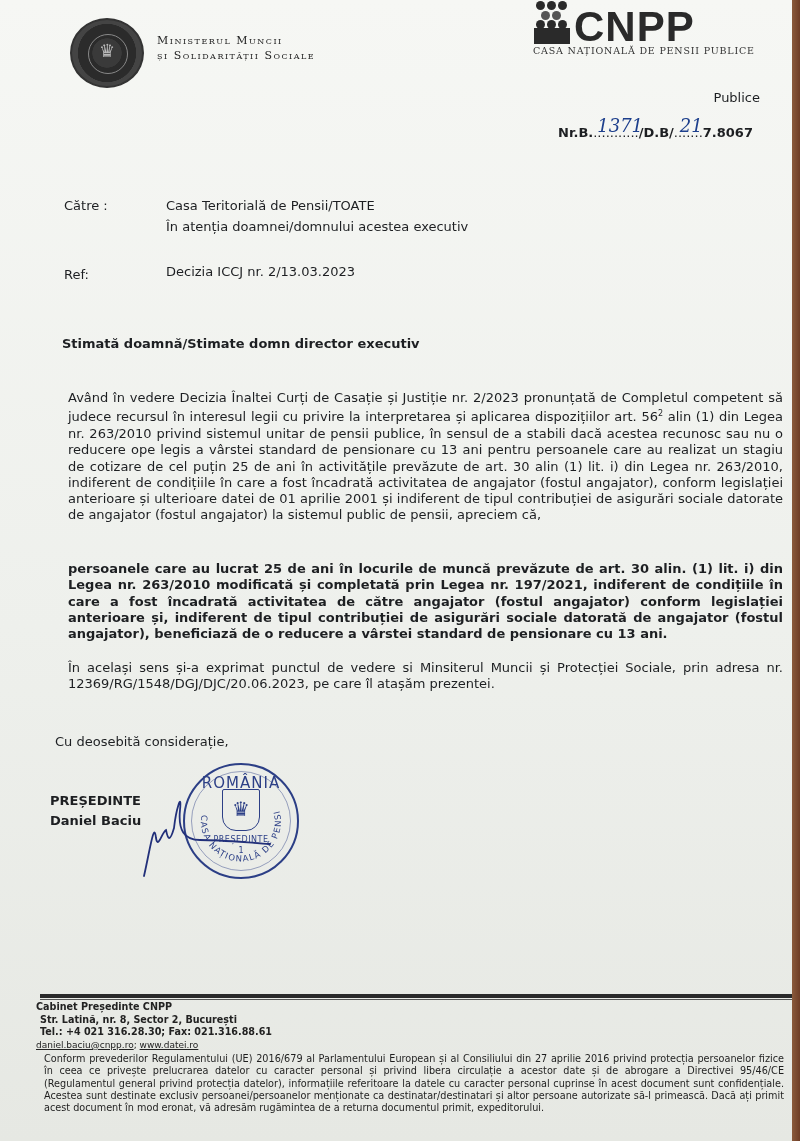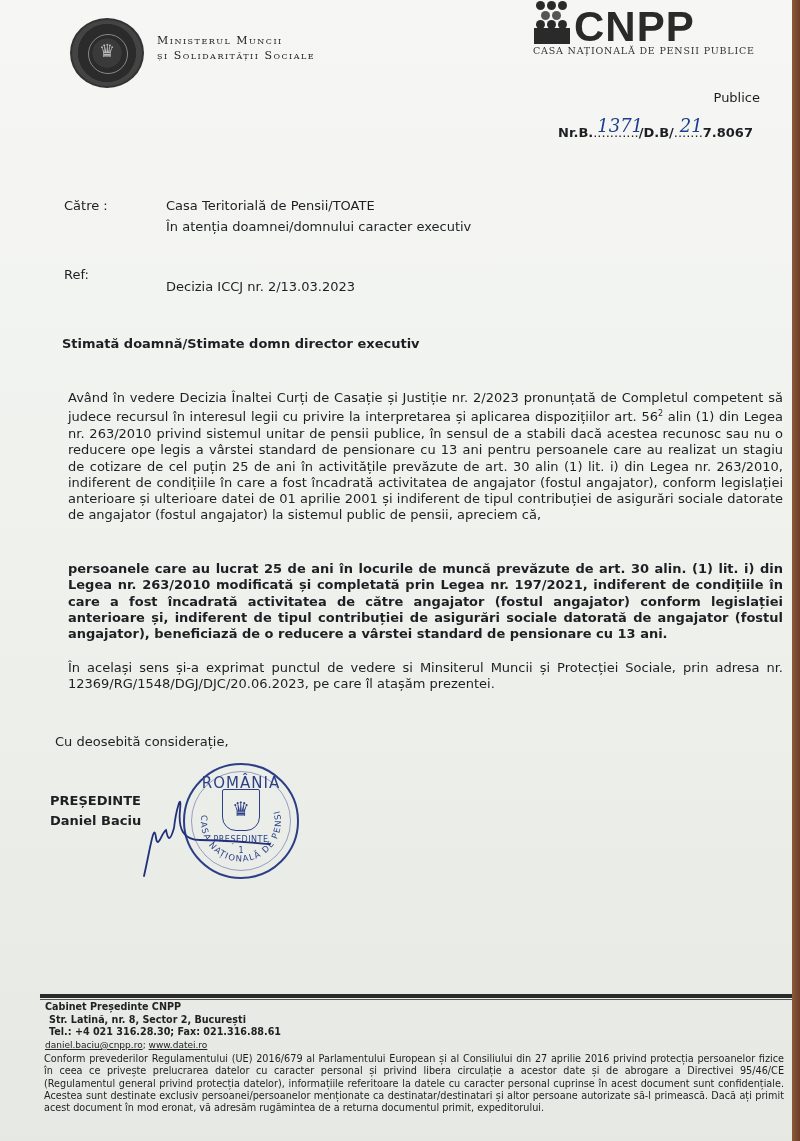--- a/index.html
+++ b/index.html
@@ -52,21 +52,21 @@
   .stamp .inner-ring { position: absolute; left: 6px; top: 6px; right: 6px; bottom: 6px; border-radius: 50%; border: 1px solid rgba(44,63,134,0.45); }
   .stamp .top { position: absolute; left: 0; right: 0; top: 9px; text-align: center; font-size: 15px; letter-spacing: 1px; }
   .stamp .crest { position: absolute; left: 37px; top: 24px; width: 36px; height: 40px; border: 1px solid #2c3f86; border-radius: 2px 2px 14px 14px; text-align: center; font-size: 20px; line-height: 38px; }
   .stamp .mid { position: absolute; left: 0; right: 0; top: 70px; text-align: center; font-size: 8px; letter-spacing: 0.5px; }
   .stamp .num { position: absolute; left: 0; right: 0; top: 81px; text-align: center; font-size: 8px; }
   .stamp svg { position: absolute; left: 0; top: 0; }
 
   
   .footer-rule { position: absolute; left: 40px; top: 994px; width: 760px; height: 4px; background: #2a2a2a; }
   .footer-rule2 { position: absolute; left: 40px; top: 999px; width: 760px; height: 1px; background: #555; }
-  .footer { position: absolute; left: 45px; top: 1001px; font-family: "DejaVu Sans", sans-serif; font-size: 9.6px; line-height: 12.6px; color: #222; }
+  .footer { position: absolute; left: 36px; top: 1001px; font-family: "DejaVu Sans", sans-serif; font-size: 9.6px; line-height: 12.6px; color: #222; }
   .footer .bold { font-weight: bold; }
   .footer a { color: #222; text-decoration: underline; }
   .gdpr { position: absolute; left: 44px; top: 1053px; width: 740px; font-size: 9.7px; line-height: 12.3px; text-align: justify; color: #1e1e1e; }
 </style>
 </head>
 <body>
 
 <div class="page">
 
   <div class="gov-seal" title="Guvernul României">
@@ -93,24 +93,24 @@
   <div class="cnpp-sub" style="text-transform:uppercase;">Casa Națională de Pensii Publice</div>
 
   <div class="nesecret">Publice</div>
 
   <div class="nr-line">
     <span>Nr.B.</span><span class="dots"><span class="hand" style="position:absolute;margin-top:-10px;margin-left:4px;">1371</span><span>...........</span></span><span>/D.B/</span><span class="dots"><span class="hand" style="position:absolute;margin-top:-10px;margin-left:6px;">21</span><span>.......</span></span><span>7.8067</span>
   </div>
 
   <div class="label" style="top:198px">Către :</div>
   <div class="value" style="top:198px">Casa Teritorială de Pensii/TOATE</div>
-  <div class="value" style="top:219px">În atenția doamnei/domnului caracter executiv</div>
+  <div class="value" style="top:219px">În atenția doamnei/domnului acestea executiv</div>
 
   <div class="label" style="top:267px">Ref:</div>
-  <div class="value" style="top:279px">Decizia ICCJ nr. 2/13.03.2023</div>
+  <div class="value" style="top:264px">Decizia ICCJ nr. 2/13.03.2023</div>
 
   <div class="salutation">Stimată doamnă/Stimate domn director executiv</div>
 
   <div class="para" style="top:390px"><span>Având în vedere Decizia Înaltei Curți de Casație și Justiție nr. 2/2023 pronunțată de Completul competent să judece recursul în interesul legii cu privire la interpretarea și aplicarea dispozițiilor art. 56</span><sup>2</sup><span> alin (1) din Legea nr. 263/2010 privind sistemul unitar de pensii publice, în sensul de a stabili dacă acestea recunosc sau nu o reducere ope legis a vârstei standard de pensionare cu 13 ani pentru persoanele care au realizat un stagiu de cotizare de cel puțin 25 de ani în activitățile prevăzute de art. 30 alin (1) lit. i) din Legea nr. 263/2010, indiferent de condițiile în care a fost încadrată activitatea de angajator (fostul angajator), conform legislației anterioare și ulterioare datei de 01 aprilie 2001 și indiferent de tipul contribuției de asigurări sociale datorate de angajator (fostul angajator) la sistemul public de pensii, apreciem că,</span></div>
 
   <div class="para bold" style="top:561px">persoanele care au lucrat 25 de ani în locurile de muncă prevăzute de art. 30 alin. (1) lit. i) din Legea nr. 263/2010 modificată și completată prin Legea nr. 197/2021, indiferent de condițiile în care a fost încadrată activitatea de către angajator (fostul angajator) conform legislației anterioare și, indiferent de tipul contribuției de asigurări sociale datorată de angajator (fostul angajator), beneficiază de o reducere a vârstei standard de pensionare cu 13 ani.</div>
 
   <div class="para" style="top:660px">În același sens și-a exprimat punctul de vedere si Minsiterul Muncii și Protecției Sociale, prin adresa nr. 12369/RG/1548/DGJ/DJC/20.06.2023, pe care îl atașăm prezentei.</div>
 
   <div class="closing">Cu deosebită considerație,</div>

